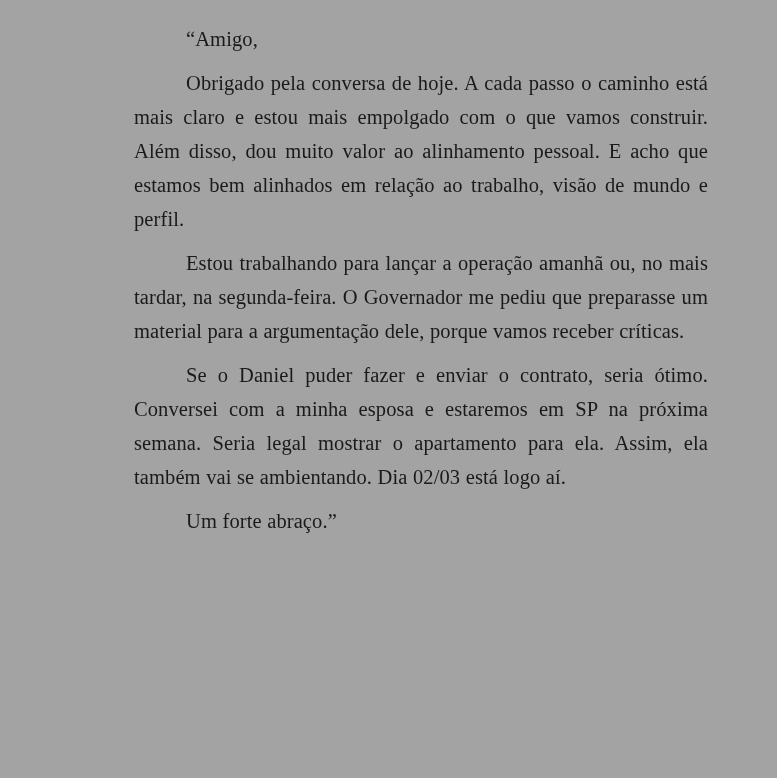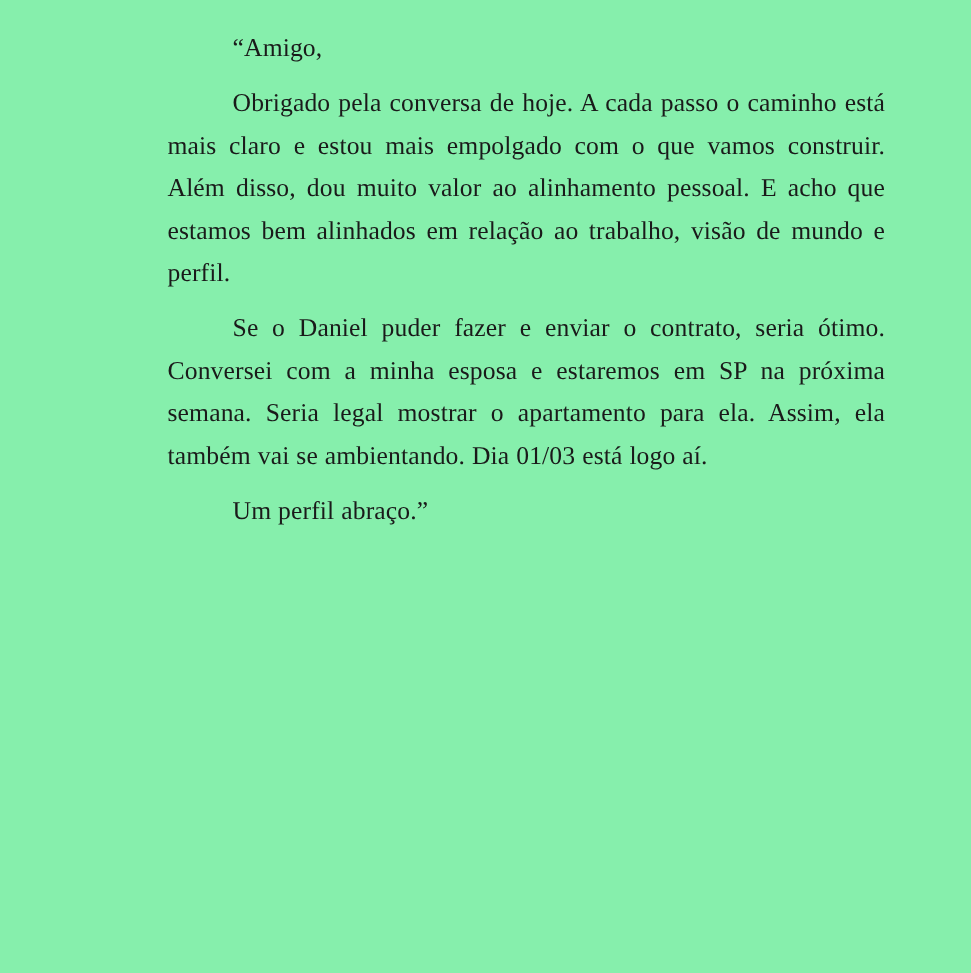--- a/index.html
+++ b/index.html
@@ -5,21 +5,21 @@
   html, body {
     margin: 0;
     padding: 0;
     background: #ffffff;
   }
 
   .page {
     position: relative;
     width: 777px;
     height: 778px;
-    background: #86efac;
+    background: #a3a3a3;
     overflow: hidden;
     font-family: "Liberation Serif", "DejaVu Serif", serif;
     color: #1a1a1a;
     -webkit-font-smoothing: antialiased;
   }
 
   .letter-body {
     position: absolute;
     left: 134px;
     top: 22px;
@@ -53,21 +53,22 @@
 </head>
 <body>
 
 <div class="page">
   <div class="letter-body">
 
     <p class="para short">“Amigo,</p>
 
     <p class="para">Obrigado pela conversa de hoje. A cada passo o caminho está mais claro e estou mais empolgado com o que vamos construir. Além disso, dou muito valor ao alinhamento pessoal. E acho que estamos bem alinhados em relação ao trabalho, visão de mundo e perfil.</p>
 
+    <p class="para">Estou trabalhando para lançar a operação amanhã ou, no mais tardar, na segunda-feira. O Governador me pediu que preparasse um material para a argumentação dele, porque vamos receber críticas.</p>
 
 
-    <p class="para">Se o Daniel puder fazer e enviar o contrato, seria ótimo. Conversei com a minha esposa e estaremos em SP na próxima semana. Seria legal mostrar o apartamento para ela. Assim, ela também vai se ambientando. Dia 01/03 está logo aí.</p>
+    <p class="para">Se o Daniel puder fazer e enviar o contrato, seria ótimo. Conversei com a minha esposa e estaremos em SP na próxima semana. Seria legal mostrar o apartamento para ela. Assim, ela também vai se ambientando. Dia 02/03 está logo aí.</p>
 
 
-    <p class="para short">Um perfil abraço.”</p>
+    <p class="para short">Um forte abraço.”</p>
 
   </div>
 </div>
 
 </body></html>

